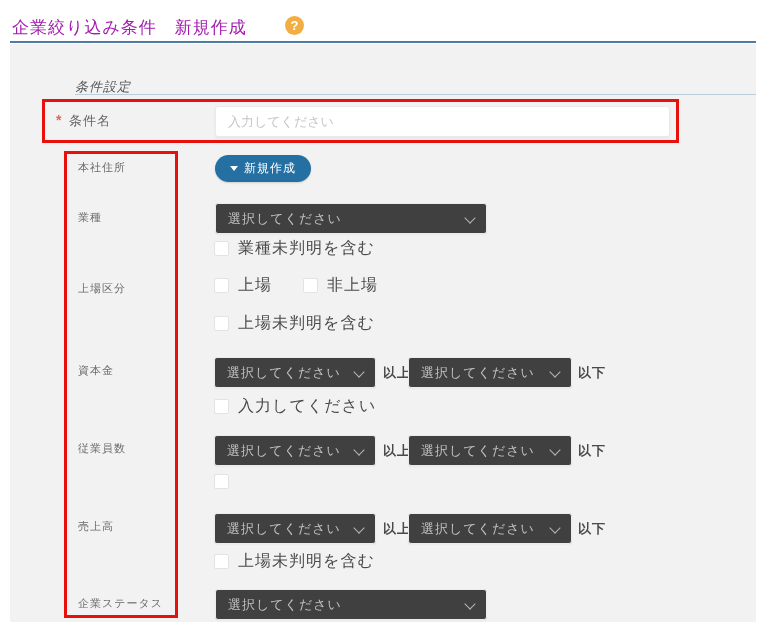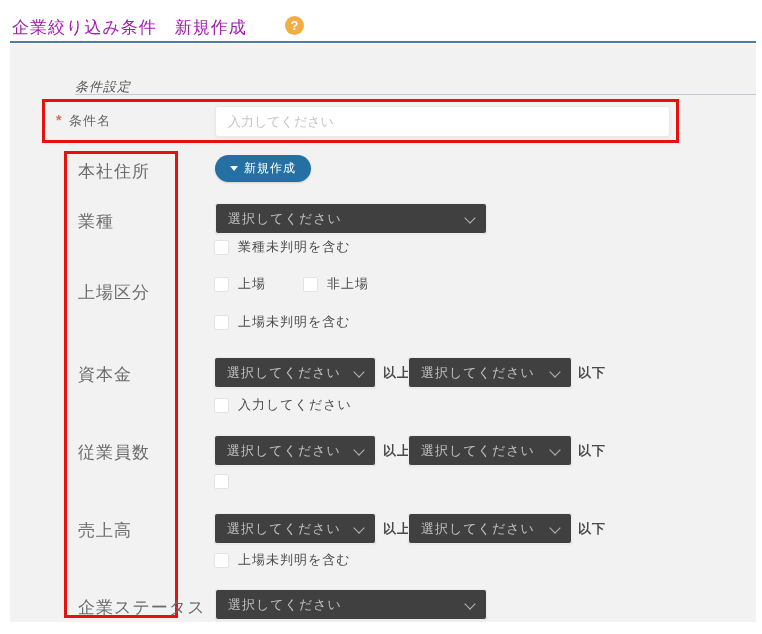--- a/index.html
+++ b/index.html
@@ -18,21 +18,21 @@
   .title-rule { position:absolute; left:10px; top:41px; width:746px; height:2px; background:#4e7ca3; }
 
   .section-heading { position:absolute; left:75px; top:78px; font-size:13px; color:#555555; letter-spacing:1px;font-style:italic; }
   .section-rule { position:absolute; left:75px; top:94px; width:681px; height:1px; background:#bccdd9; }
 
   .hl-box { position:absolute; border:3px solid #e8100c; box-sizing:border-box; pointer-events:none; }
   .hl-cond { left:42px; top:99px; width:637px; height:44px; }
   .hl-labels { left:64px; top:151px; width:114px; height:467px; }
 
   .req-mark { position:absolute; left:56px; top:112px; color:#dd6a5a; font-size:14px; font-weight:bold; }
-  .field-label { position:absolute; left:78px; font-size:17px; color:#6b6b6b; letter-spacing:1px; white-space:nowrap; }
+  .field-label { position:absolute; left:78px; font-size:11px; color:#6b6b6b; letter-spacing:1px; white-space:nowrap; }
   .cond-label { position:absolute; left:69px; top:112px; font-size:13px; color:#666666; letter-spacing:1px; }
 
   .text-input {
     position:absolute; left:215px; top:106px; width:455px; height:31px; box-sizing:border-box;
     border:1px solid #eaeaea; border-radius:3px; background:#ffffff; padding:0 12px;
     font-size:13px; color:#333333; outline:none; box-shadow:0 1px 3px rgba(0,0,0,0.06);
     font-family:"Liberation Sans","DejaVu Sans",sans-serif;
   }
   .text-input::placeholder { color:#c5c5c5; opacity:1; }
 
@@ -52,21 +52,21 @@
   .chev {
     position:absolute; right:12px; top:10px; width:7px; height:7px;
     border-right:1.5px solid #b5b5b5; border-bottom:1.5px solid #b5b5b5; transform:rotate(45deg);
   }
 
   .cbrow { position:absolute; display:flex; align-items:center; gap:9px; }
   .cb {
     width:15px; height:15px; background:#ffffff; border:1px solid #e3e3e3; border-radius:2px;
     box-sizing:border-box; cursor:pointer; flex:0 0 auto;
   }
-  .cbl { font-size:13px; color:#4a4a4a; letter-spacing:1px; white-space:nowrap; }
+  .cbl { font-size:16px; color:#4a4a4a; letter-spacing:1px; white-space:nowrap; }
 
   .range-suffix { position:absolute; font-size:13px; color:#4a4a4a; font-weight:bold; letter-spacing:1px; }
 </style>
 </head>
 <body>
 
 <div id="app">
 
   <div class="content-bg"></div>
 

